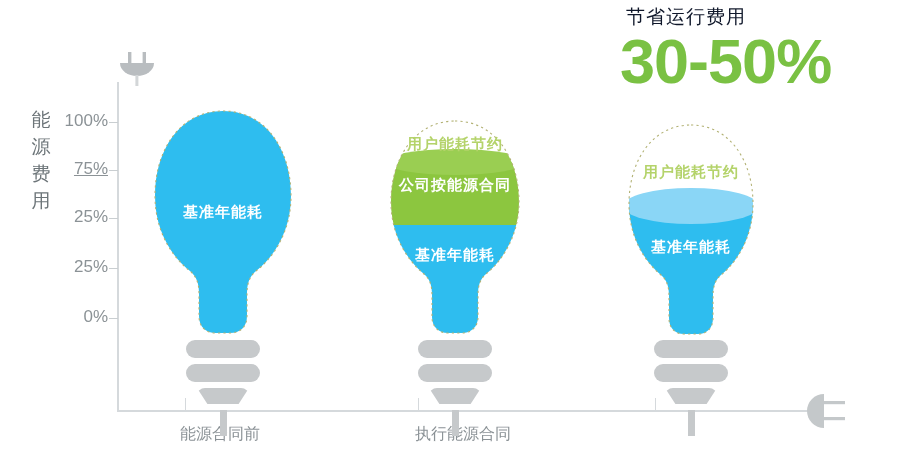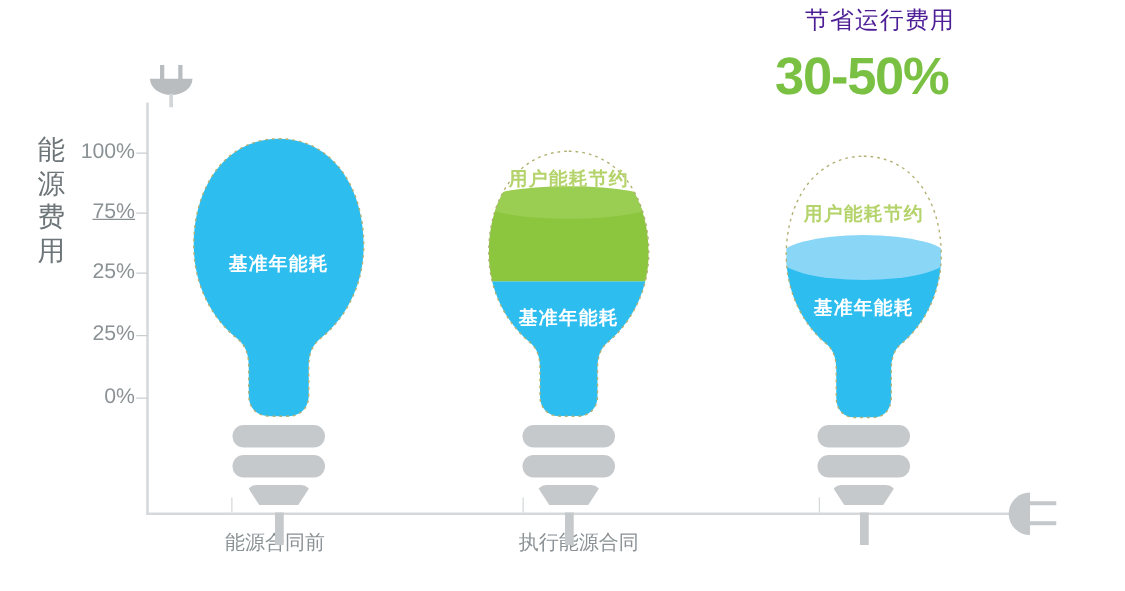--- a/index.html
+++ b/index.html
@@ -8,40 +8,40 @@
     background:#ffffff;
     font-family:"Liberation Sans","DejaVu Sans",sans-serif;
     overflow:hidden;
     position:relative;
   }
   .stage{position:absolute;left:0;top:0;width:900px;height:473px;}
 
   
   .header{position:absolute;left:620px;top:4px;width:270px;text-align:left;}
   .header-sub{
-    font-size:19px;color:#4c1d95;letter-spacing:1px;line-height:26px;
-    margin-left:24px;
+    font-size:19px;color:#0f172a;letter-spacing:1px;line-height:26px;
+    margin-left:6px;
   }
   .header-big{
-    font-size:42px;font-weight:bold;color:#7ac143;line-height:58px;
+    font-size:63px;font-weight:bold;color:#7ac143;line-height:58px;
     letter-spacing:-1px;margin-top:2px;
   }
 
   
   .y-axis-line{
     position:absolute;left:117px;top:82px;width:2px;height:330px;
     background:#d5d9dc;
   }
   .x-axis-line{
     position:absolute;left:117px;top:410px;width:700px;height:2px;
     background:#d5d9dc;
   }
   .y-title{
     position:absolute;left:28px;top:106px;width:26px;
-    font-size:22px;color:#6d7579;line-height:27px;text-align:center;
+    font-size:19px;color:#6d7579;line-height:27px;text-align:center;
     letter-spacing:0;
   }
   .ytick{
     position:absolute;right:0;font-size:17px;color:#8b9296;
     text-align:right;white-space:nowrap;
   }
   .ytick-wrap{position:absolute;left:52px;width:56px;}
   .tickmark{
     position:absolute;left:109px;width:9px;height:1px;background:#c9ced1;
   }
@@ -204,20 +204,21 @@
 
         <rect x="0" y="107" width="140" height="111" fill="#2ebdef"></rect>
 
         <rect x="0" y="44" width="140" height="63" fill="#8cc63f"></rect>
 
         <ellipse cx="70" cy="44" rx="70" ry="13" fill="#9ace52"></ellipse>
       </g>
       <use href="#b2shape" fill="none" stroke="#b2b173" stroke-width="1.1" stroke-dasharray="2.2 3.2"></use>
     </svg>
     <div class="bulb-caption" style="top:16px;">用户能耗节约</div>
+    <div class="bulb-text" style="top:55px;">公司按能源合同</div>
     <div class="bulb-text" style="top:125px;">基准年能耗</div>
     <div class="bulb-base" style="top:222px;">
       <div class="base-ring r1"></div>
       <div class="base-ring r2"></div>
       <div class="base-ring r3"></div>
       <div class="base-stem"></div>
     </div>
   </div>
 
   <div class="bulb" id="bulb3" style="left:623px;top:122px;width:136px;height:214px;">

